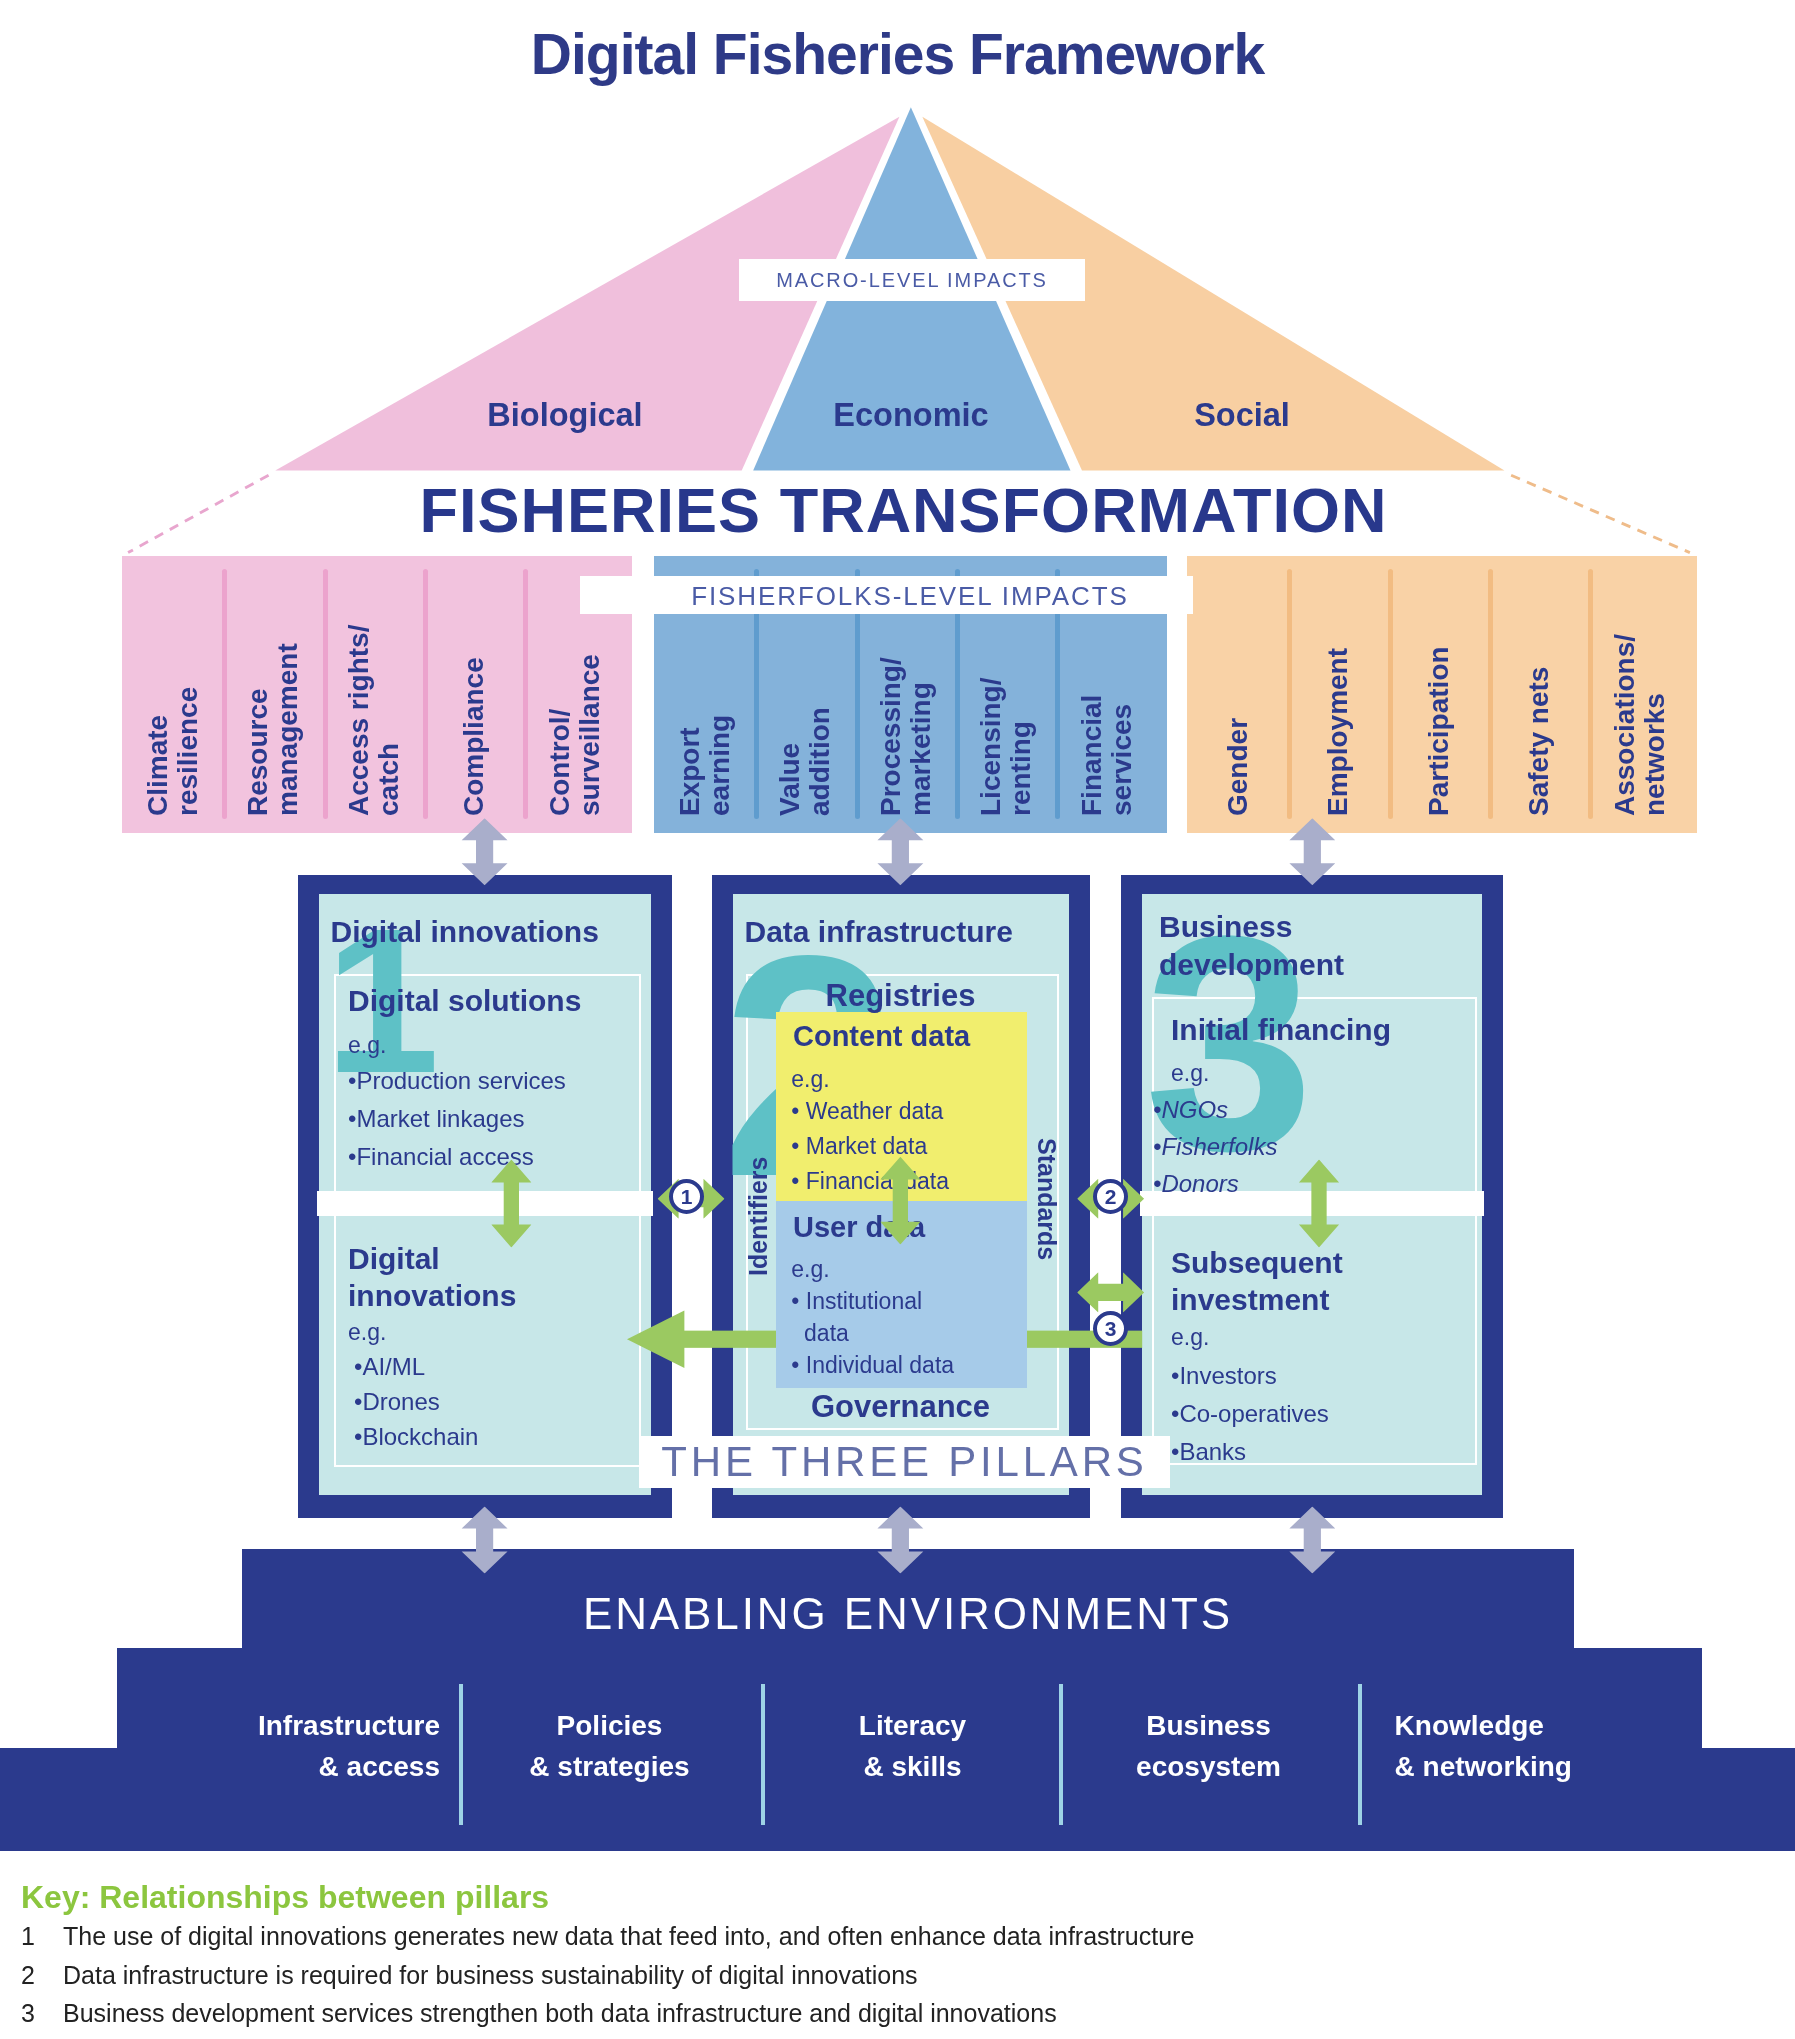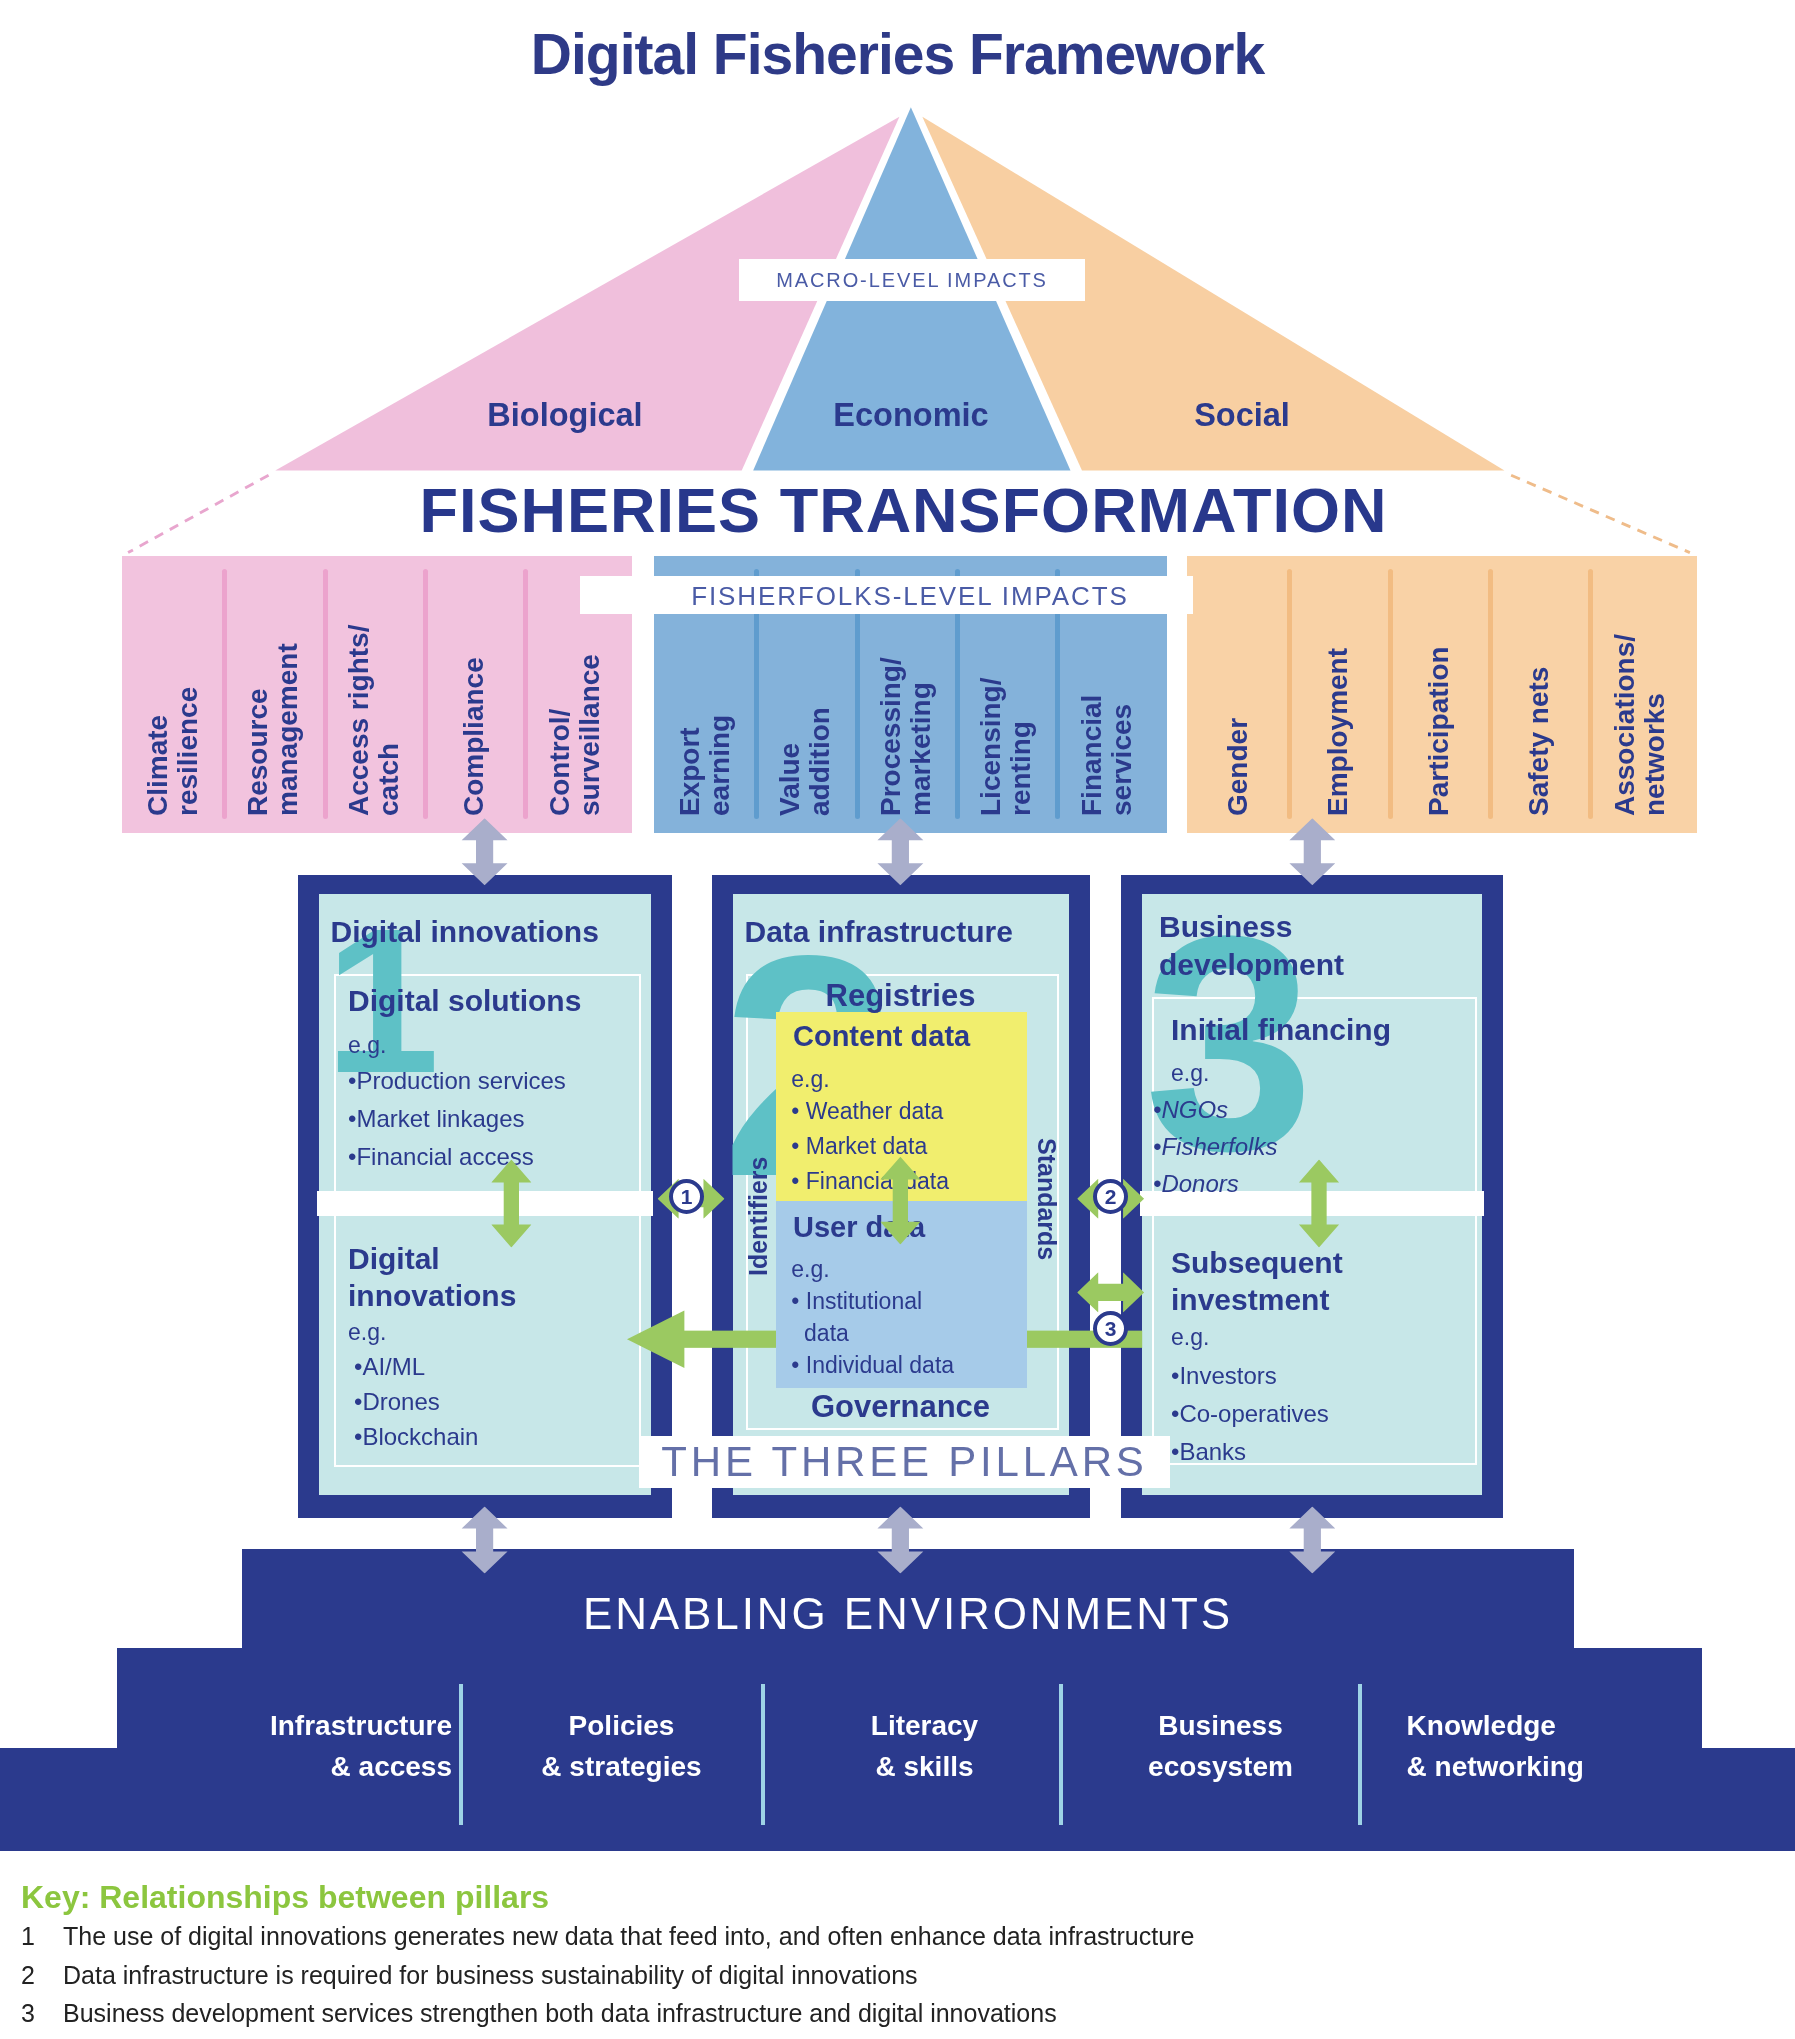--- a/index.html
+++ b/index.html
@@ -72,21 +72,21 @@
   .rel-circle{width:27px;height:27px;border:4.8px solid #2B3A8D;border-radius:50%;background:#fff;z-index:8;
               text-align:center;line-height:27px;font-size:21px;font-weight:800;color:#2B3A8D;}
   #rel1{left:669px;top:1179px;} #rel2{left:1093px;top:1179px;} #rel3{left:1093px;top:1311px;}
 
   
   .tier{background:#2B3A8D;z-index:1;}
   #tier1{left:242px;top:1549px;width:1332px;height:99px;}
   #tier2{left:117px;top:1648px;width:1585px;height:101px;}
   #tier3{left:0;top:1748px;width:1795px;height:103px;}
   #enabling-title{left:242px;top:1589px;width:1332px;text-align:center;font-size:44px;letter-spacing:2.9px;color:#fff;z-index:2;}
-  #env-labels{left:12px;top:1705px;width:1491px;height:96px;z-index:2;}
+  #env-labels{left:0;top:1705px;width:1491px;height:96px;z-index:2;}
   .env-label{position:absolute;top:0;width:287px;font-size:28px;font-weight:700;line-height:41px;color:#fff;
              text-align:center;white-space:pre-line;}
   .env-label:nth-child(1){left:153px;text-align:right;padding-right:19px;}
   .env-label:nth-child(2){left:466px;}
   .env-label:nth-child(3){left:769px;}
   .env-label:nth-child(4){left:1065px;}
   .env-label:nth-child(5){left:1387px;text-align:left;padding-left:7.6px;}
   .env-sep{position:absolute;top:1684px;width:3.8px;height:141px;background:#9ED3E6;z-index:2;}
 
   

